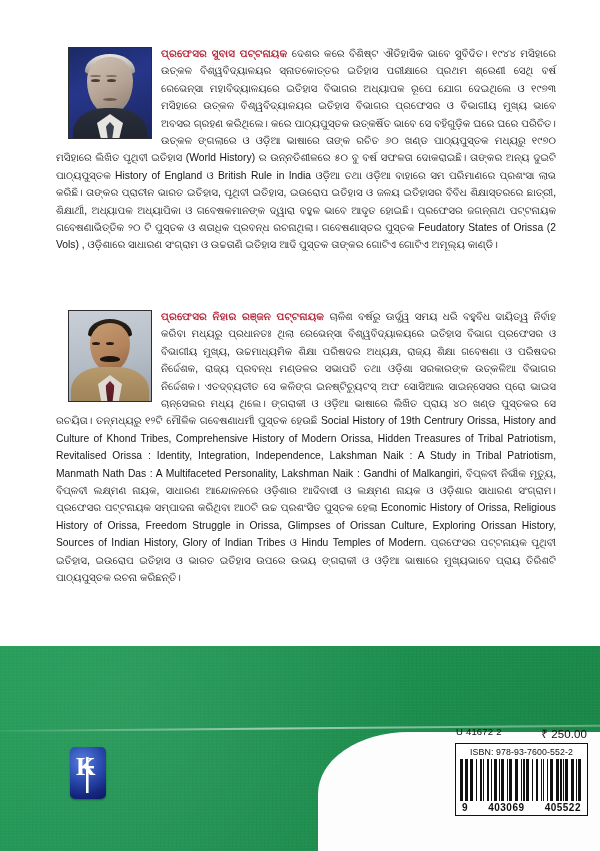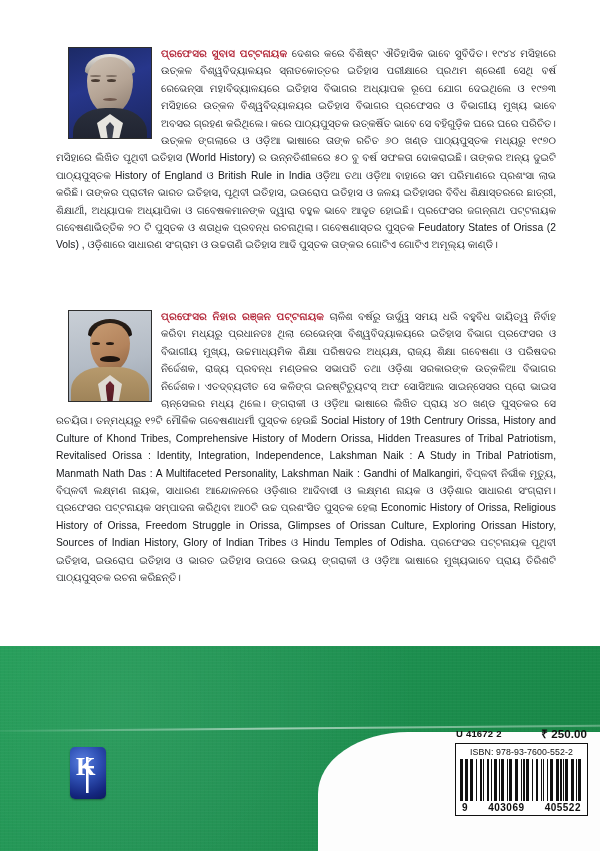--- a/index.html
+++ b/index.html
@@ -318,22 +318,22 @@
   
   .barcode-block {
     position: absolute;
     left: 455px;
     top: 726px;
     width: 133px;
   }
   .bc-top {
     display: flex;
     justify-content: space-between;
-    align-items: center;
-    font-weight: bold;
+    align-items: flex-start;
+    font-weight: normal;
     color: #111;
     padding: 0 1px 2px 1px;
   }
   .bc-code { font-size: 9.5px; letter-spacing: 0.2px; }
   .bc-price { font-size: 11.5px; letter-spacing: 0.1px; }
   .bc-frame {
     border: 1px solid #111;
     background: #fff;
     padding: 3px 4px 2px 4px;
   }
@@ -408,21 +408,21 @@
         <div class="body"></div>
         <div class="shirt"></div>
         <div class="tie"></div>
       </div>
       <span class="name-red">ପ୍ରଫେସର ନିହାର ରଞ୍ଜନ ପଟ୍ଟନାୟକ</span>
       <span>ଚାଳିଶ ବର୍ଷରୁ ଊର୍ଦ୍ଧ୍ୱ ସମୟ ଧରି ବହୁବିଧ ଦାୟିତ୍ୱ ନିର୍ବାହ କରିବା ମଧ୍ୟରୁ ପ୍ରଧାନତଃ ଥିଲା ରେଭେନ୍ସା ବିଶ୍ୱବିଦ୍ୟାଳୟରେ ଇତିହାସ ବିଭାଗ ପ୍ରଫେସର ଓ ବିଭାଗୀୟ ମୁଖ୍ୟ, ଉଚ୍ଚମାଧ୍ୟମିକ ଶିକ୍ଷା ପରିଷଦର ଅଧ୍ୟକ୍ଷ, ରାଜ୍ୟ ଶିକ୍ଷା ଗବେଷଣା ଓ ପରିଷଦର ନିର୍ଦ୍ଦେଶକ, ରାଜ୍ୟ ପ୍ରବନ୍ଧ ମଣ୍ଡଳର ସଭାପତି ତଥା ଓଡ଼ିଶା ସରକାରଙ୍କ ଉତ୍କଳିଆ ବିଭାଗର ନିର୍ଦ୍ଦେଶକ। ଏତଦ୍ବ୍ୟତୀତ ସେ କଳିଙ୍ଗ ଇନଷ୍ଟିଚ୍ୟୁଟସ୍ ଅଫ ସୋସିଆଲ ସାଇନ୍ସେସର ପ୍ରୋ ଭାଇସ ଚାନ୍ସେଲର ମଧ୍ୟ ଥିଲେ। ଙ୍ଗରାକୀ ଓ ଓଡ଼ିଆ ଭାଷାରେ ଲିଖିତ ପ୍ରାୟ ୪୦ ଖଣ୍ଡ ପୁସ୍ତକର ସେ ରଚୟିତା। ତନ୍ମଧ୍ୟରୁ ୧୨ଟି ମୌଳିକ ଗବେଷଣାଧର୍ମୀ ପୁସ୍ତକ ହେଉଛି</span>
       <span>Social History of 19th Centrury Orissa, History and Culture of Khond Tribes, Comprehensive History of Modern Orissa, Hidden Treasures of Tribal Patriotism, Revitalised Orissa : Identity, Integration, Independence, Lakshman Naik : A Study in Tribal Patriotism, Manmath Nath Das : A Multifaceted Personality, Lakshman Naik : Gandhi of Malkangiri,</span>
       <span>ବିପ୍ଳବୀ ନିର୍ଭୀକ ମୃତ୍ୟୁ, ବିପ୍ଳବୀ ଲକ୍ଷ୍ମଣ ନାୟକ, ସାଧାରଣ ଆନ୍ଦୋଳନରେ ଓଡ଼ିଶାର ଆଦିବାସୀ ଓ ଲକ୍ଷ୍ମଣ ନାୟକ ଓ ଓଡ଼ିଶାର ସାଧାରଣ ସଂଗ୍ରାମ। ପ୍ରଫେସର ପଟ୍ଟନାୟକ ସମ୍ପାଦନା କରିଥିବା ଆଠଟି ଉଚ୍ଚ ପ୍ରଶଂସିତ ପୁସ୍ତକ ହେଲା</span>
       <span>Economic History of Orissa, Religious History of Orissa, Freedom Struggle in Orissa, Glimpses of Orissan Culture, Exploring Orissan History, Sources of Indian History, Glory of Indian Tribes</span>
       <span>ଓ</span>
-      <span>Hindu Temples of Odisha.</span>
+      <span>Hindu Temples of Modern.</span>
       <span>ପ୍ରଫେସର ପଟ୍ଟନାୟକ ପୃଥିବୀ ଇତିହାସ, ଇଉରୋପ ଇତିହାସ ଓ ଭାରତ ଇତିହାସ ଉପରେ ଉଭୟ ଙ୍ଗରାକୀ ଓ ଓଡ଼ିଆ ଭାଷାରେ ମୁଖ୍ୟଭାବେ ପ୍ରାୟ ତିରିଶଟି ପାଠ୍ୟପୁସ୍ତକ ରଚନା କରିଛନ୍ତି।</span>
     </div>
 
   </div>
 
   <div class="green-panel">
     <div class="green-grain"></div>
     <div class="fold-line"></div>
     <div class="white-cut"></div>
   </div>

